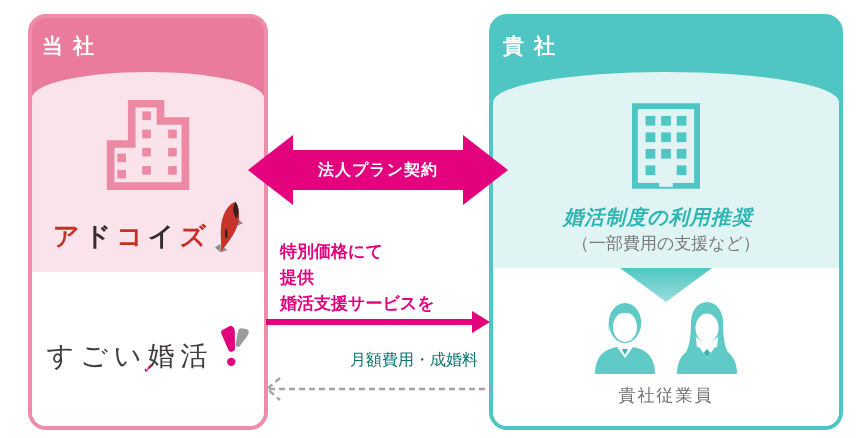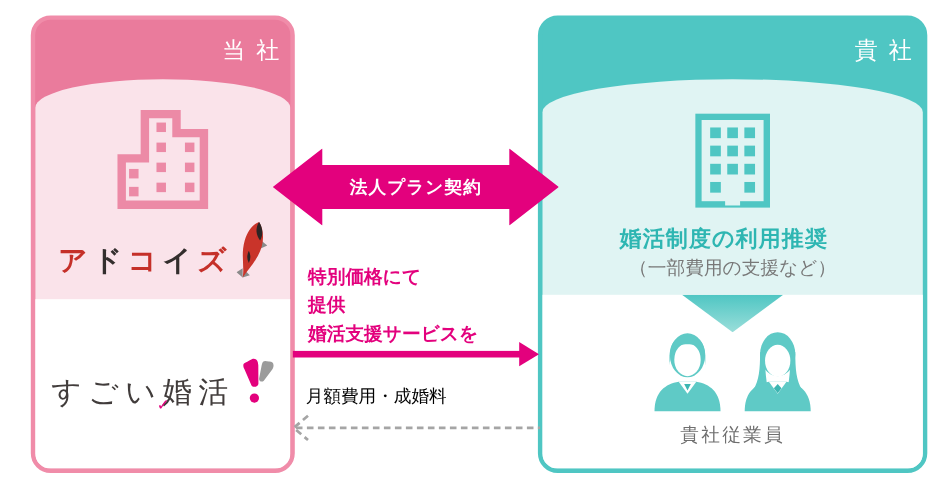--- a/index.html
+++ b/index.html
@@ -16,22 +16,22 @@
   
   .box{position:absolute;top:14px;height:416px;border-radius:18px;overflow:hidden;border:4px solid;}
   .box.left{left:28px;width:240px;background:var(--pink-header);border-color:var(--pink-border);}
   .box.right{left:489px;width:354px;background:var(--teal-header);border-color:var(--teal-header);}
   .layer-light{position:absolute;left:0;right:0;bottom:0;top:54px;}
   .box.left  .layer-light{background:var(--pink-light);border-radius:50% 50% 0 0 / 26px 26px 0 0;}
   .box.right .layer-light{background:var(--teal-light);border-radius:50% 50% 0 0 / 30px 30px 0 0;}
   .layer-white{position:absolute;left:0;right:0;bottom:0;background:#fff;}
   .box.left  .layer-white{top:254px;}
   .box.right .layer-white{top:250px;}
-  .box-title{position:absolute;top:14px;left:0;right:0;text-align:right;color:#fff;
-    font-size:21px;font-weight:400;letter-spacing:10px;padding-left:10px;z-index:3;}
+  .box-title{position:absolute;top:14px;left:0;right:0;text-align:left;color:#fff;
+    font-size:21px;font-weight:700;letter-spacing:10px;padding-left:10px;z-index:3;}
   .abs{position:absolute;z-index:3;}
   .centered{left:0;right:0;display:flex;justify-content:center;align-items:center;}
 
   
   .building-pink{top:80px;}
   .brand-row{top:186px;height:64px;gap:4px;align-items:center;}
   .brand-text{font-size:26px;font-weight:700;letter-spacing:5px;line-height:1;}
   .brand-text .ch-red{color:var(--brand-red);}
   .brand-text .ch-dark{color:var(--brand-dark);}
   .koi{margin-top:-14px;}
@@ -49,21 +49,21 @@
   .employees-label{top:366px;text-align:center;color:#6f6f6f;font-size:17px;letter-spacing:2px;}
 
   
   .flow{position:absolute;z-index:5;}
   .contract-arrow{left:248px;top:135px;}
   .contract-label{left:248px;top:135px;width:260px;height:70px;display:flex;align-items:center;justify-content:center;
     color:#fff;font-size:16px;font-weight:700;letter-spacing:1px;}
   .provide-text{left:280px;top:239px;width:200px;text-align:left;color:var(--magenta);
     font-size:17px;font-weight:700;line-height:26px;}
   .provide-arrow{left:266px;top:308px;}
-  .fee-label{left:278px;top:350px;width:200px;text-align:left;color:#000000;font-size:16px;}
+  .fee-label{left:278px;top:350px;width:200px;text-align:right;color:#0f766e;font-size:16px;}
   .fee-arrow{left:255px;top:376px;}
 </style>
 </head>
 <body>
 
 <div class="canvas">
 
   <section class="box left">
     <div class="layer-light"></div>
     <div class="layer-white"></div>
@@ -136,21 +136,21 @@
           <rect x="14" y="47" width="10" height="10"></rect>
             <rect x="30" y="47" width="10" height="10"></rect>
             <rect x="46" y="47" width="10" height="10"></rect>
           <rect x="14" y="64" width="10" height="10"></rect>
             <rect x="46" y="64" width="10" height="10"></rect>
         </g>
         <rect x="28" y="64" width="14" height="22" fill="var(--teal-light)"></rect>
       </svg>
     </div>
 
-    <div class="abs policy-title" style="left:0;right:16px;">婚活制度の利用推奨</div>
+    <div class="abs policy-title" style="left:0;right:16px;font-style:italic;">婚活制度の利用推奨</div>
     <div class="abs policy-note" style="left:0;right:0;">（一部費用の支援など）</div>
 
     <div class="abs centered tri">
       <svg width="92" height="34" viewBox="0 0 92 34">
         <defs>
             <linearGradient id="tg" x1="0" y1="0" x2="0" y2="1">
           <stop offset="0" stop-color="#4fc6c3"></stop>
               <stop offset="1" stop-color="#9adeda"></stop>
         </linearGradient>
           </defs>

